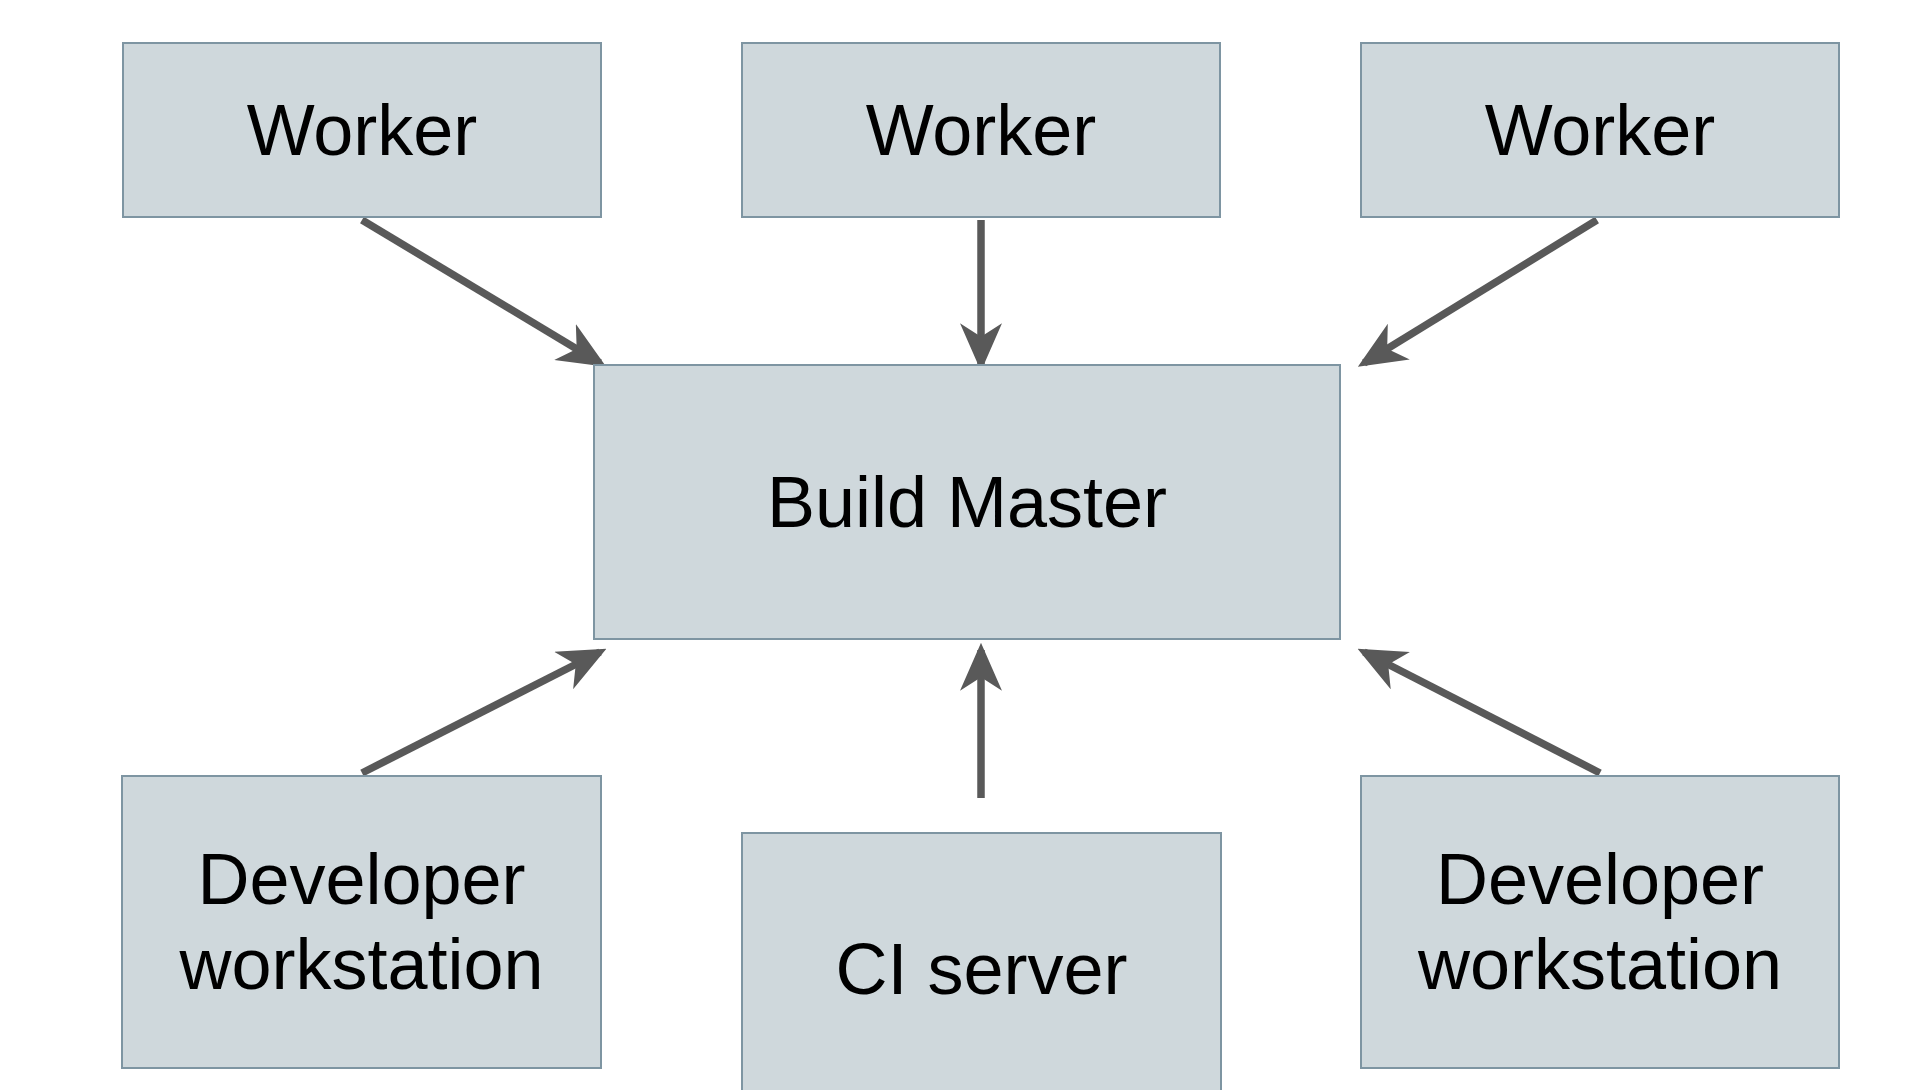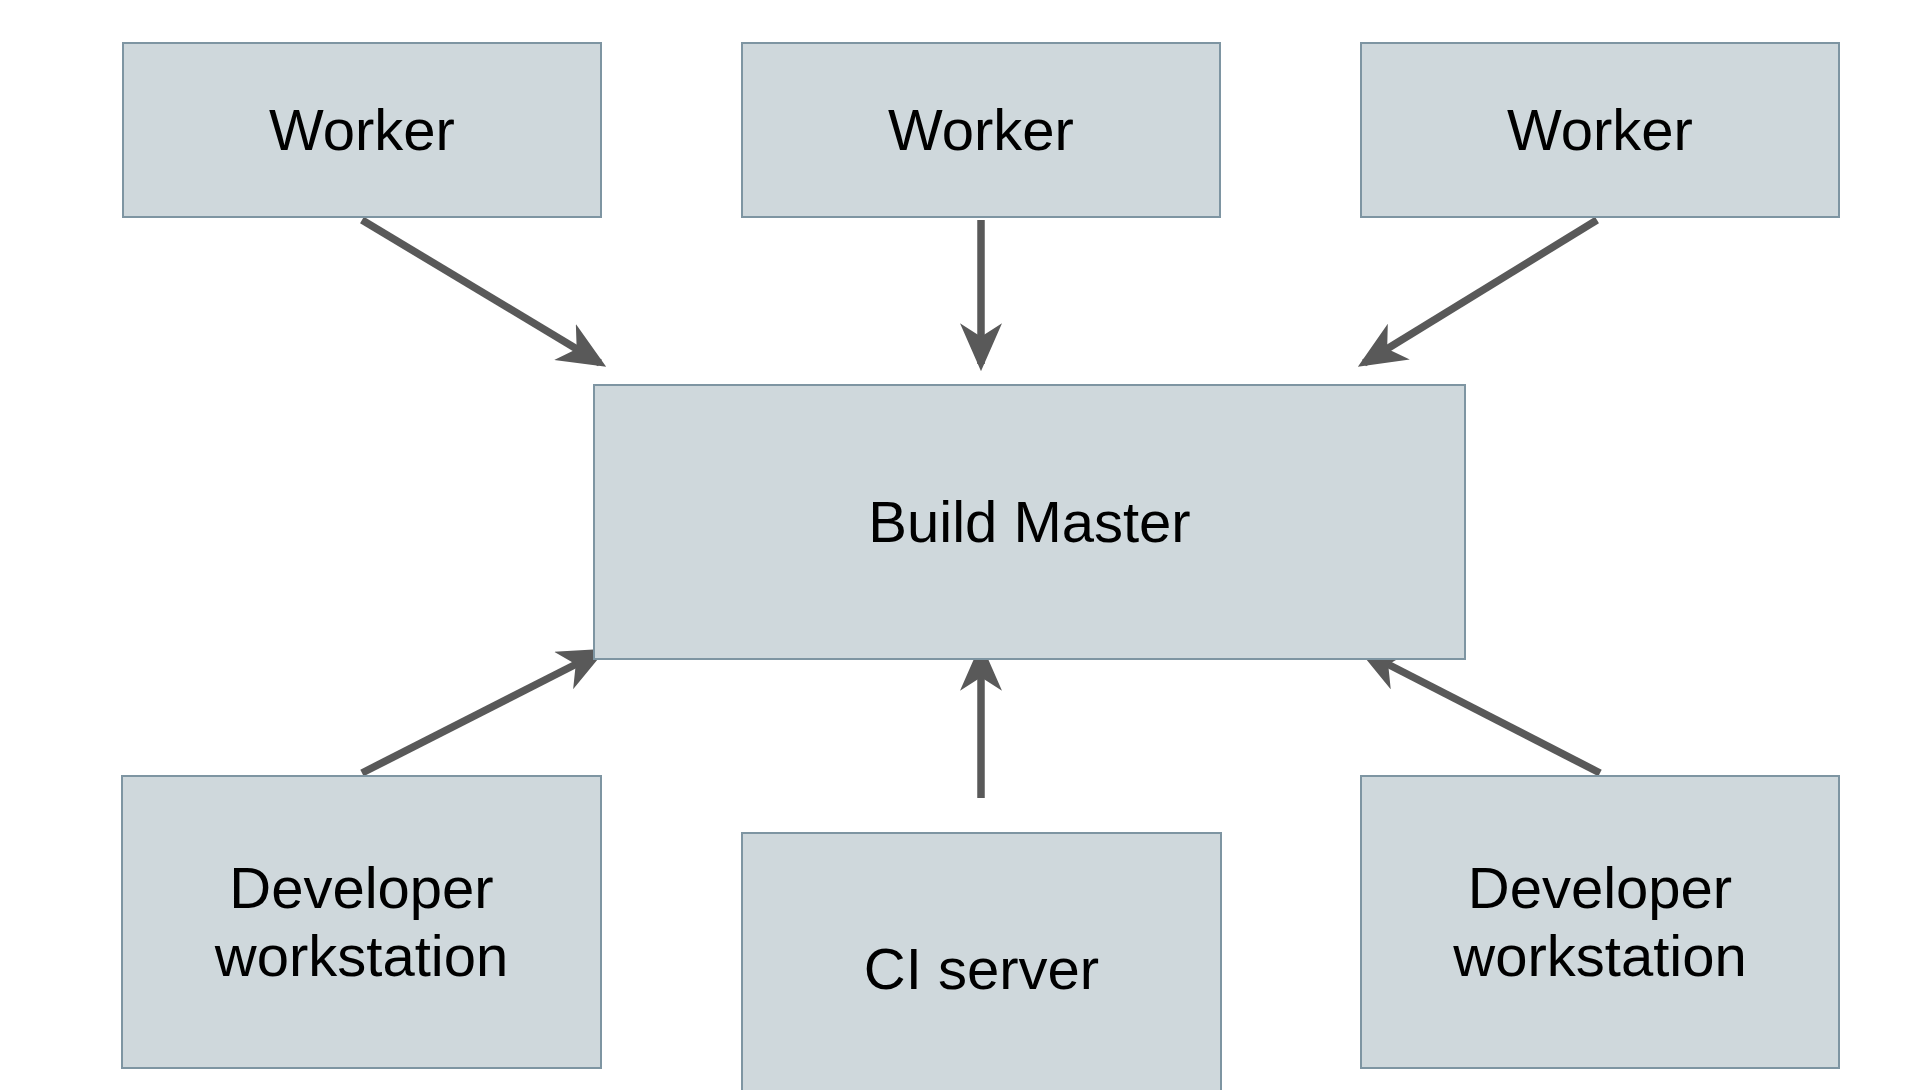--- a/index.html
+++ b/index.html
@@ -19,21 +19,21 @@
     position: absolute;
     box-sizing: border-box;
     background: #cfd8dc;
     border: 2.5px solid #7e95a2;
     display: flex;
     align-items: center;
     justify-content: center;
     text-align: center;
   }
   .node-label {
-    font-size: 58px;
+    font-size: 72px;
     line-height: 1.18;
     color: #000000;
     letter-spacing: 0px;
     padding: 0 10px;
   }
   #arrows {
     position: absolute;
     left: 0;
     top: 0;
     width: 1910px;
@@ -67,21 +67,21 @@
     </svg>
 <div class="node" style="left: 122px; top: 42px; width: 480px; height: 176px;">
       <span class="node-label">Worker</span>
     </div>
     <div class="node" style="left: 741px; top: 42px; width: 480px; height: 176px;">
       <span class="node-label">Worker</span>
     </div>
     <div class="node" style="left: 1360px; top: 42px; width: 480px; height: 176px;">
       <span class="node-label">Worker</span>
     </div>
-    <div class="node" style="left: 593px; top: 384px; width: 873px; height: 276px;">
+    <div class="node" style="left: 593px; top: 364px; width: 748px; height: 276px;">
       <span class="node-label">Build Master</span>
     </div>
     <div class="node" style="left: 121px; top: 775px; width: 481px; height: 294px;">
       <span class="node-label">Developer workstation</span>
     </div>
     <div class="node" style="left: 741px; top: 800px; width: 481px; height: 274px; margin-top: 32px;">
       <span class="node-label">CI server</span>
     </div>
     <div class="node" style="left: 1360px; top: 775px; width: 480px; height: 294px;">
       <span class="node-label">Developer workstation</span>

